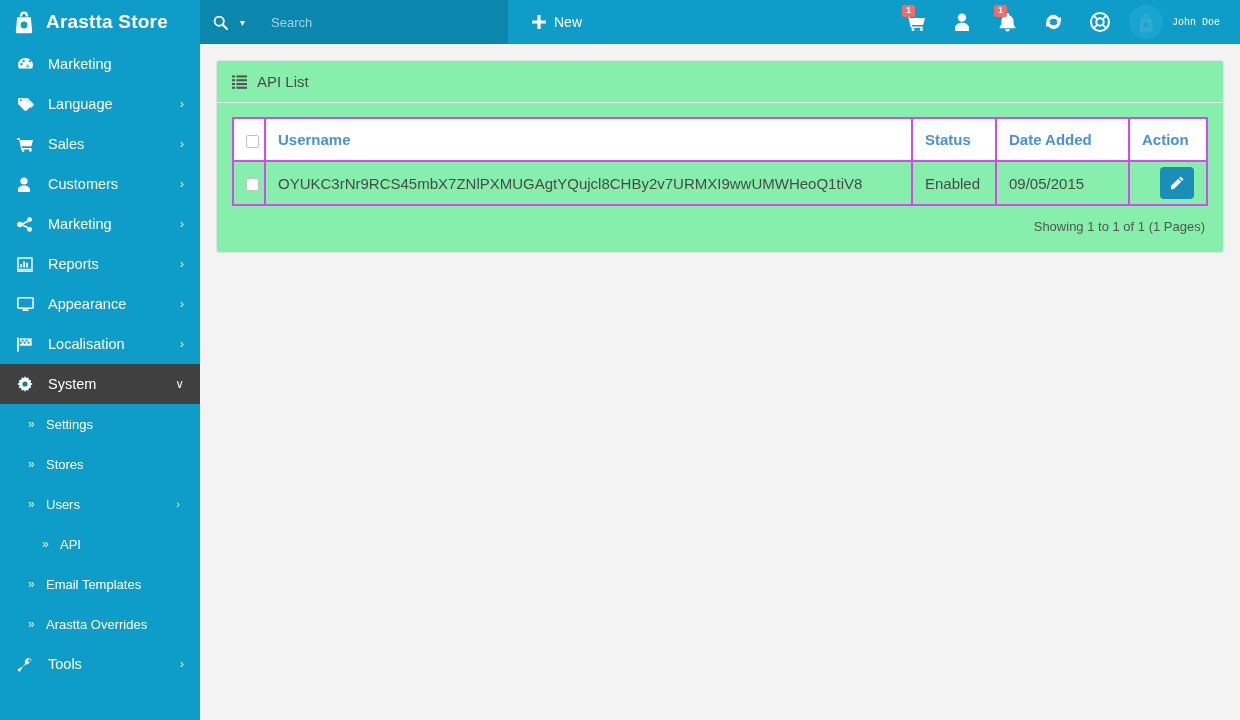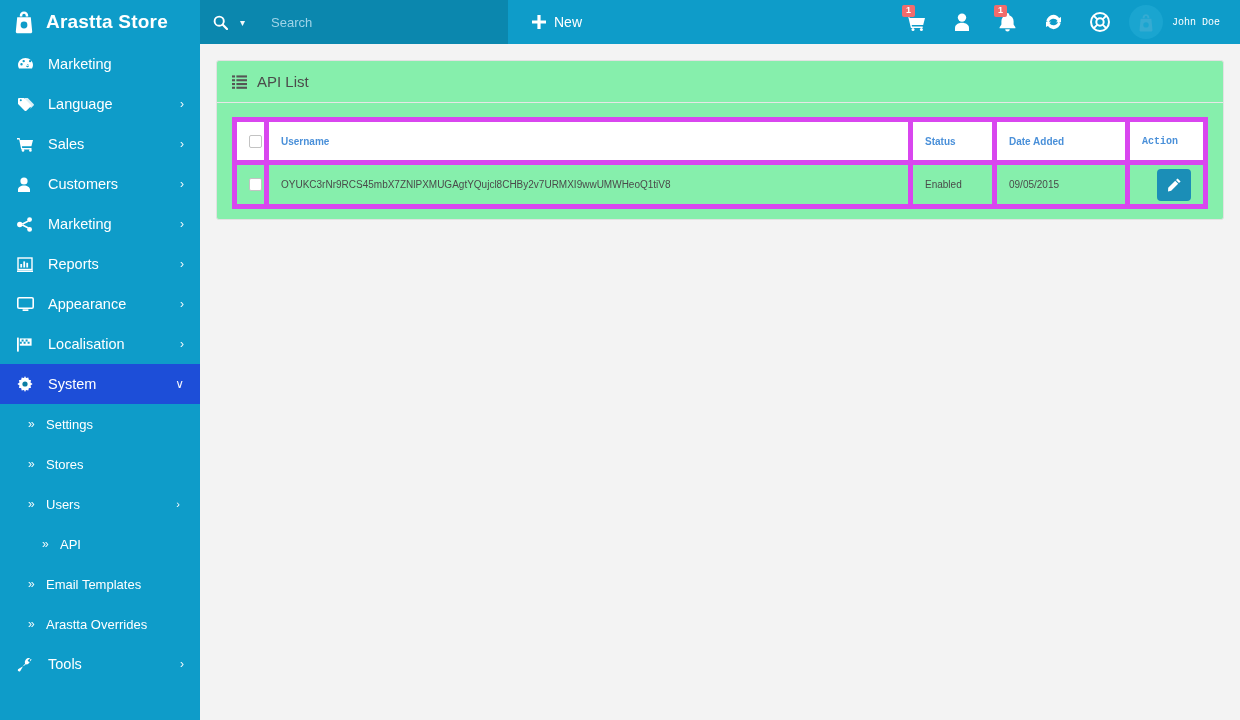--- a/index.html
+++ b/index.html
@@ -37,21 +37,21 @@
   }
   .nav-item .ico {
     width: 22px; flex: 0 0 22px; display: flex;
     align-items: center; justify-content: flex-start;
   }
   .nav-item .lbl { flex: 1 1 auto; padding-left: 9px; white-space: nowrap; }
   .nav-item .caret {
     flex: 0 0 auto; font-size: 12px; opacity: .95;
     display: flex; align-items: center;
   }
-  .nav-item.active { background: #1d4ed8; }
+  .nav-item.active { background: #404040; }
   .nav-sub {
     height: 40px; display: flex; align-items: center;
     color: #fff; font-size: 13px; cursor: pointer;
     padding-left: 28px; background: #0e9cc9;
   }
   .nav-sub.lvl2 { padding-left: 42px; }
   .nav-sub .chev {
     width: 18px; flex: 0 0 18px; font-size: 12px; opacity: .95;
   }
   .nav-sub .lbl { flex: 1 1 auto; white-space: nowrap; }
@@ -129,32 +129,32 @@
   }
   .panel-head {
     height: 42px; display: flex; align-items: center; gap: 10px;
     padding: 0 15px; border-bottom: 1px solid #e7e7e7;
     font-size: 15px; color: #4b4b4b;
   }
   .panel-body { padding: 14px 15px 10px 15px; }
 
   table.grid { width: 100%; border-collapse: collapse; table-layout: fixed; }
   table.grid th, table.grid td {
-    border: 5px solid #d946ef; font-size: 10px;
+    border: 2px solid #d946ef; font-size: 15px;
     padding: 0 12px; height: 44px; vertical-align: middle;
   }
   table.grid th {
     background: #fff; font-weight: bold; color: #4a90d9;
     text-align: left; height: 43px;
   }
   th.c-check, td.c-check { width: 32px; padding: 0; text-align: center; }
   th.c-status, td.c-status { width: 84px; }
   th.c-date, td.c-date { width: 133px; }
   th.c-action, td.c-action { width: 78px; text-align: right; }
-  th.c-action { color: #333; font-family: Liberation Mono, monospace; }
+  th.c-action { color: #333; }
   td { color: #4a4a4a; }
   td.c-status, td.c-date { color: #4a4a4a; }
   .cell-user { white-space: nowrap; overflow: hidden; text-overflow: clip; }
   .chk {
     width: 13px; height: 13px; border: 1px solid #c3c3c3;
     background: #fff; border-radius: 2px; display: inline-block;
     vertical-align: middle; cursor: pointer;
   }
   .btn-edit {
     width: 34px; height: 32px; border-radius: 4px; border: 0;
@@ -478,18 +478,19 @@
                       <svg width="14" height="14" viewBox="0 0 14 14">
                           <path d="M10.6 0.4l3 3-1.6 1.6-3-3zM8.2 2.8l3 3-7 7L1 13.4 1.2 9.8z" fill="#fff"></path>
                         </svg>
                     </span>
                   </button>
                 </td>
               </tr>
             </tbody>
           </table>
 
+          <div class="table-foot">Showing 1 to 1 of 1 (1 Pages)</div>
         </div>
       </div>
 
     </div>
   </div>
 </div>
 
 </body></html>

